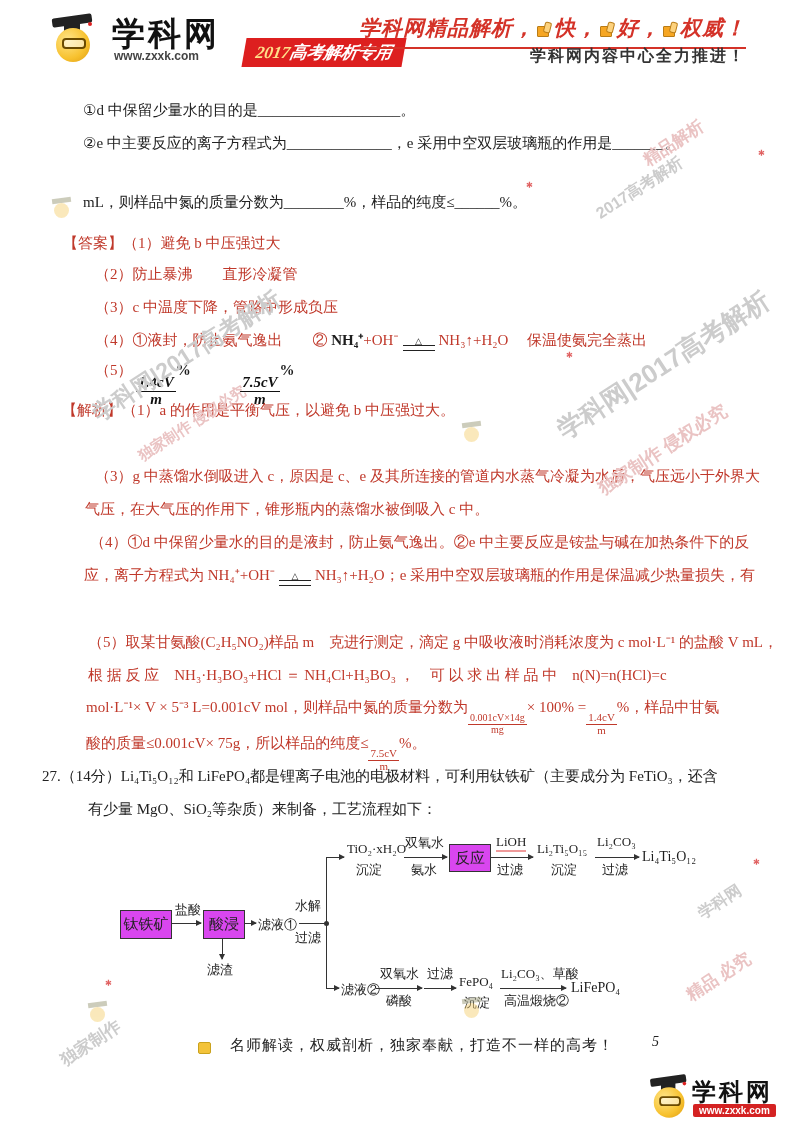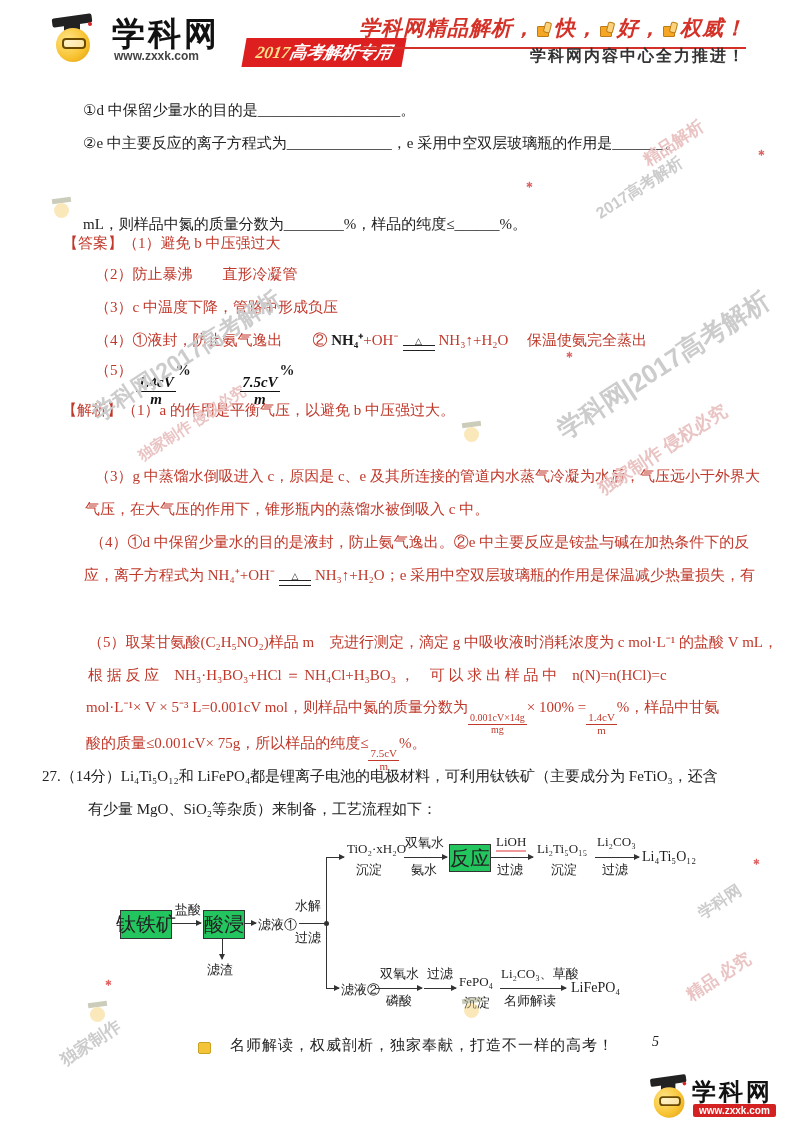--- a/index.html
+++ b/index.html
@@ -30,22 +30,22 @@
   .red{color:#c0392b}
   .blk{color:#1d1d1d}
   .bold{font-weight:bold}
   .frac{display:inline-flex;flex-direction:column;align-items:center;vertical-align:-9px;line-height:1.05;font-size:11px}
   .frac .fn{border-bottom:1px solid currentColor;padding:0 2px}
   .bigfrac{font-size:15px;font-weight:bold;font-style:italic;color:#111;vertical-align:-12px}
   .heq{display:inline-flex;flex-direction:column;align-items:center;vertical-align:1px;margin:0 4px}
   .heq .hd{font-size:9px;line-height:8px;color:#222}
   .heq .hbar{width:32px;height:4px;border-top:1.4px solid #222;border-bottom:1.4px solid #222}
   
-  .fbox{position:absolute;border:1.5px solid #333;background:#22c55e;display:flex;align-items:center;justify-content:center;
-    font-size:20px;white-space:nowrap}
+  .fbox{position:absolute;border:1.5px solid #333;background:#d946ef;display:flex;align-items:center;justify-content:center;
+    font-size:15px;white-space:nowrap}
   .ft{position:absolute;font-size:13px;white-space:nowrap;color:#1d1d1d}
   .fl,.ar{position:absolute;height:1px;background:#333}
   .ar::after{content:"";position:absolute;right:-1px;top:-3px;border-left:6px solid #333;
     border-top:3px solid transparent;border-bottom:3px solid transparent}
   .ad{position:absolute;width:1px;background:#333}
   .ad::after{content:"";position:absolute;bottom:-1px;left:-3px;border-top:6px solid #333;
     border-left:3px solid transparent;border-right:3px solid transparent}
   .vl{position:absolute;width:1px;background:#333}
   .dot{position:absolute;width:5px;height:5px;background:#333;border-radius:50%}
   .ulr{border-bottom:2px solid #ef9a9a}
@@ -77,21 +77,21 @@
   <div class="logo-url" style="left:114px;top:49px">www.zxxk.com</div>
   <div class="banner"><span class="yr">2017</span><span>高考解析专用</span></div>
 
   <div class="slogan">
     <span>学科网精品解析，</span><span class="thumb"><i></i><b></b></span><span>快，</span><span class="thumb"><i></i><b></b></span><span>好，</span><span class="thumb"><i></i><b></b></span><span>权威！</span>
   </div>
   <div class="subtitle">学科网内容中心全力推进！</div>
 
   <div class="ln" style="left:83px;top:100px">①d 中保留少量水的目的是___________________。</div>
   <div class="ln" style="left:83px;top:133px">②e 中主要反应的离子方程式为______________，e 采用中空双层玻璃瓶的作用是_______。</div>
-  <div class="ln" style="left:83px;top:214px">mL，则样品中氮的质量分数为________%，样品的纯度≤______%。</div>
+  <div class="ln" style="left:83px;top:192px">mL，则样品中氮的质量分数为________%，样品的纯度≤______%。</div>
 
   <div class="ln red" style="left:63px;top:233px">【答案】（1）避免 b 中压强过大</div>
   <div class="ln red" style="left:95px;top:264px">（2）防止暴沸　　直形冷凝管</div>
   <div class="ln red" style="left:95px;top:297px">（3）c 中温度下降，管路中形成负压</div>
 
   <div class="ln red" style="left:95px;top:330px">
     <span>（4）①液封，防止氨气逸出　　②</span>
     <span class="blk bold">NH₄⁺</span><span>+OH⁻</span><span class="heq">
         <span class="hd">△</span>
         <span class="hbar"></span>
@@ -180,21 +180,21 @@
   <div class="ft" style="left:341px;top:981px">滤液②</div>
   <div class="ar" style="left:376px;top:988px;width:46px"></div>
   <div class="ft" style="left:380px;top:965px">双氧水</div>
   <div class="ft" style="left:386px;top:992px">磷酸</div>
   <div class="ar" style="left:424px;top:988px;width:32px"></div>
   <div class="ft" style="left:427px;top:965px">过滤</div>
   <div class="ft" style="left:459px;top:974px">FePO₄</div>
   <div class="ft" style="left:464px;top:994px">沉淀</div>
   <div class="ar" style="left:500px;top:988px;width:66px"></div>
   <div class="ft" style="left:501px;top:965px">Li₂CO₃、草酸</div>
-  <div class="ft" style="left:504px;top:992px">名师解读</div>
+  <div class="ft" style="left:504px;top:992px">高温煅烧②</div>
   <div class="ft" style="left:571px;top:980px;font-size:14px">LiFePO₄</div>
 
   <div class="mini-doc"></div>
   <div class="footer-text">名师解读，权威剖析，独家奉献，打造不一样的高考！</div>
   <div class="page-num">5</div>
 
   <div class="mascot" style="left:648px;top:1072px;transform:scale(.9)">
     <span class="cap"></span>
       <span class="cap2"></span>
       <span class="tassel"></span>

